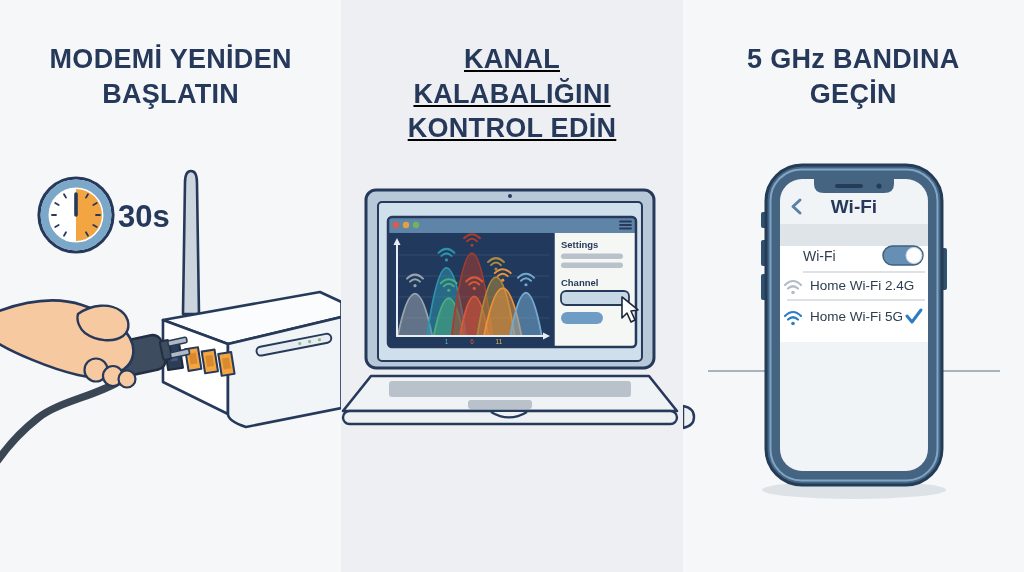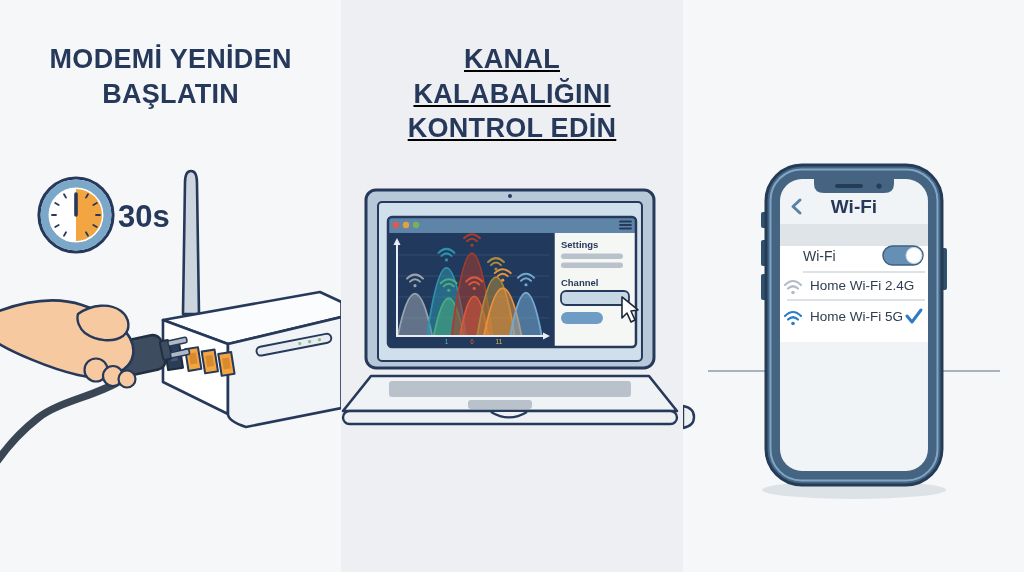--- a/index.html
+++ b/index.html
@@ -196,20 +196,21 @@
         <path d="M30,376 L308,376 L336,411 L2,411 Z" fill="#f0f3f6" stroke="#27395a" stroke-width="2.6" stroke-linejoin="round"></path>
         <rect x="48" y="381" width="242" height="16" rx="3" fill="#b9c2cb"></rect>
         <rect x="127" y="400" width="64" height="9" rx="3" fill="#b9c2cb"></rect>
         <rect x="2" y="411" width="334" height="13" rx="6.5" fill="#eef1f4" stroke="#27395a" stroke-width="2.4"></rect>
         <path d="M150,412 Q168,423 186,412" fill="#eef1f4" stroke="#27395a" stroke-width="2.2"></path>
       </g>
     </svg>
   </div>
 
   <div class="panel panel-3">
+    <div class="panel-title">5 GHz BANDINA GEÇİN</div>
     <svg class="illus" viewBox="0 0 341.34 572">
       <defs>
         <clipPath id="phoneClip">
             <rect x="97" y="179" width="148" height="292" rx="22"></rect>
           </clipPath>
       </defs>
       <line x1="25" y1="371" x2="317" y2="371" stroke="#a9b3bd" stroke-width="2"></line>
       <path d="M0,406 Q11,408 11,417 Q11,426 0,428 Z" fill="#eef1f4" stroke="#27395a" stroke-width="2.4"></path>
       <ellipse cx="171" cy="490" rx="92" ry="9" fill="#dde2e7"></ellipse>
 

